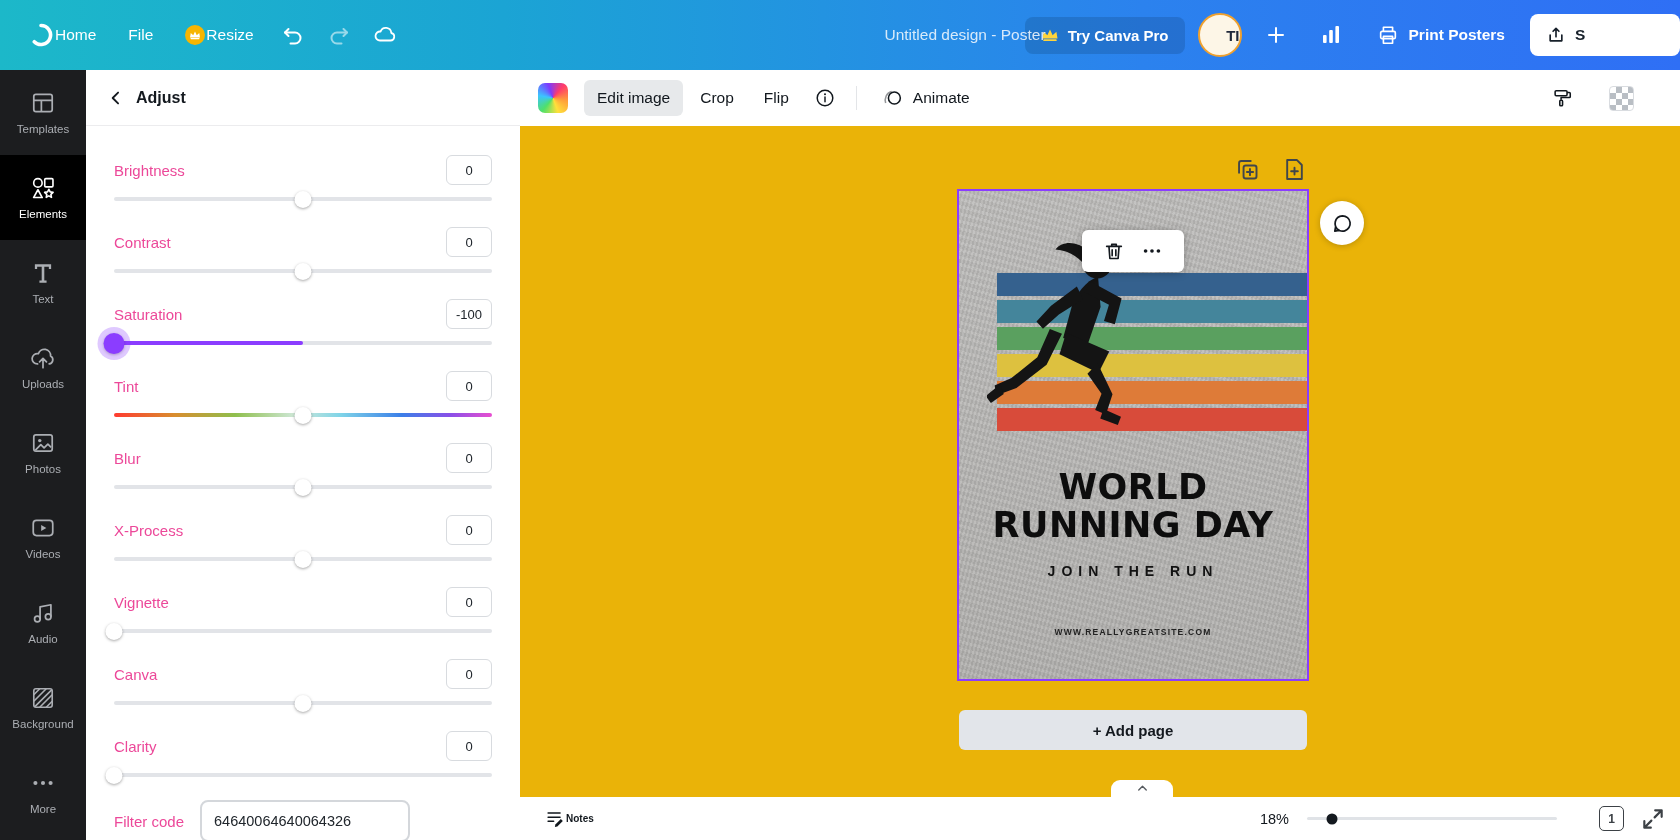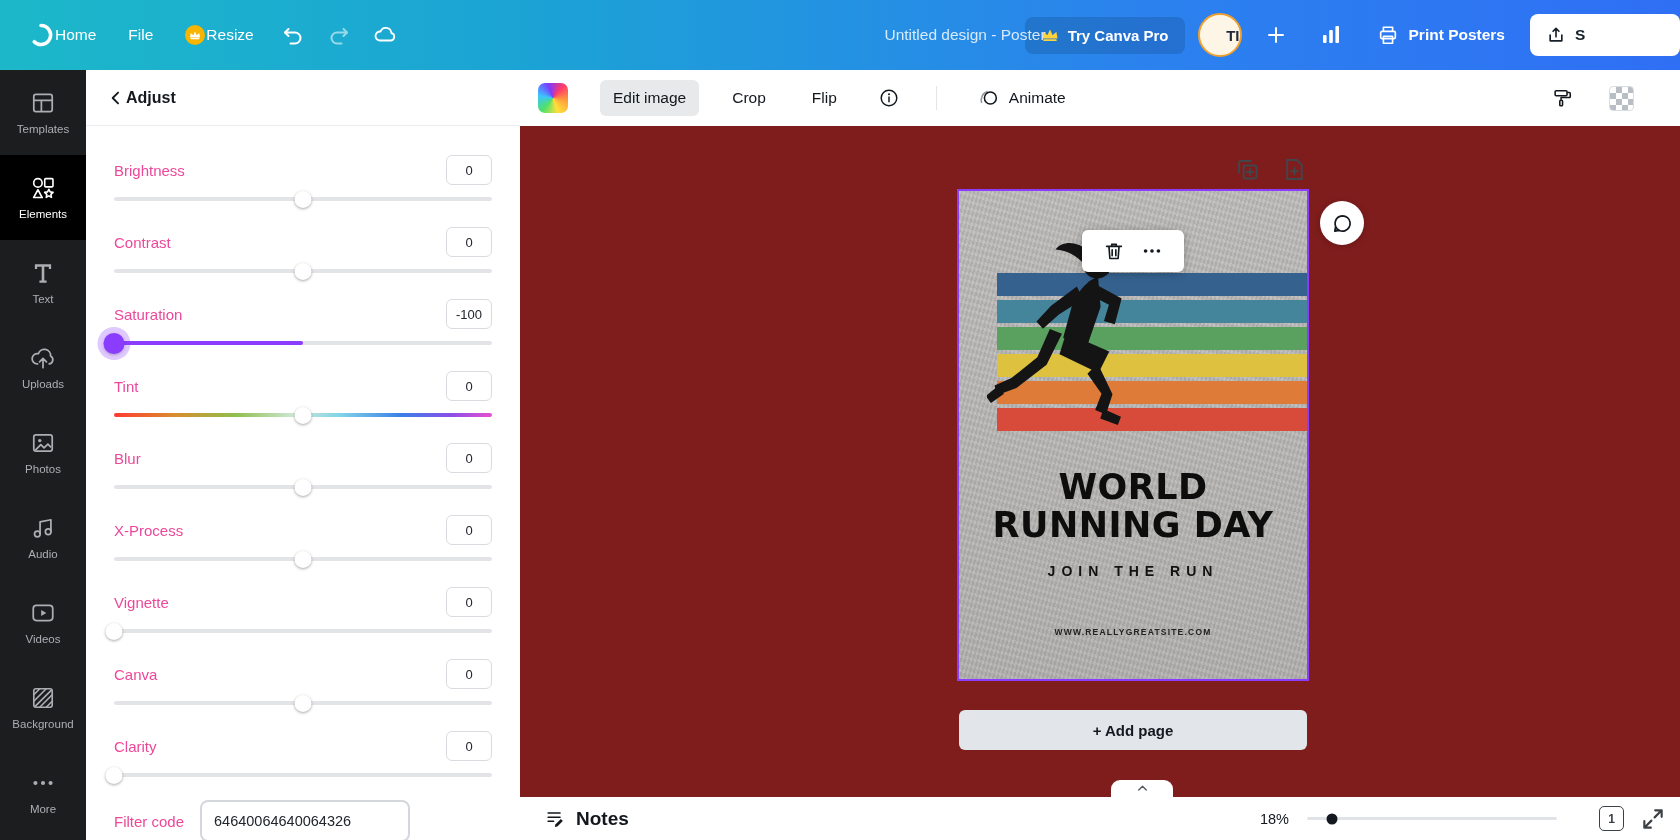--- a/index.html
+++ b/index.html
@@ -31,52 +31,52 @@
   
   .sidebar { position:absolute; top:70px; left:0; width:86px; bottom:0; background:#1c1d1f; z-index:30; }
   .side-item { height:85px; display:flex; flex-direction:column; align-items:center; justify-content:center; gap:7px; color:#abaeb3; cursor:pointer; }
   .side-item.active { background:#000; color:#fff; }
   .side-icon { width:26px; height:26px; display:flex; }
   .side-icon svg { width:100%; height:100%; }
   .side-label { font-size:11.5px; }
 
   
   .panel { position:absolute; top:70px; left:86px; width:434px; bottom:0; background:#fff; z-index:20; display:flex; flex-direction:column; }
-  .panel-header { height:56px; display:flex; align-items:center; padding:0 20px; border-bottom:1px solid #ececee; flex:none; cursor:pointer; }
+  .panel-header { height:56px; display:flex; align-items:center; gap:10px; padding:0 20px; border-bottom:1px solid #ececee; flex:none; cursor:pointer; }
   .panel-header svg { width:20px; height:20px; }
   .panel-title { font-size:16px; font-weight:700; color:#14191f; }
   .panel-body { flex:1; overflow:hidden; padding:26px 28px 0; }
   .adj-row { margin-bottom:16px; }
   .adj-head { display:flex; justify-content:space-between; align-items:center; height:36px; }
   .adj-label { font-size:15px; color:#ec4899; }
   .adj-value { width:46px; height:30px; border:1.5px solid #d8dbdf; border-radius:6px; display:flex; align-items:center; justify-content:center; font-size:13px; color:#20262c; cursor:text; }
   .adj-slider { position:relative; height:18px; margin-top:2px; cursor:pointer; }
   .adj-track { position:absolute; top:7px; left:0; right:0; height:4px; border-radius:2px; background:#e2e4e8; }
   .adj-track.rainbow { background:linear-gradient(90deg,#ff3b30 0%,#d98d2e 16%,#8fbf4d 32%,#cfe8d8 48%,#7fd4e8 60%,#3b7fe8 76%,#8a4fe8 89%,#e84fd0 100%); }
   .adj-fill { position:absolute; top:7px; height:4px; background:#8b3dff; border-radius:2px; display:none; }
   .adj-thumb { position:absolute; top:1px; width:17px; height:17px; border-radius:50%; background:#fff; box-shadow:0 1px 3px rgba(0,0,0,.35); transform:translateX(-50%); }
   .adj-thumb.active { width:21px; height:21px; top:-1px; background:#8b3dff; box-shadow:0 0 0 6px rgba(139,61,255,.28), 0 1px 3px rgba(0,0,0,.3); }
   .filter-row { display:flex; align-items:center; gap:16px; margin-top:4px; }
   .filter-input { width:210px; height:42px; border:2px solid #d4d7db; border-radius:8px; padding:0 12px; font-size:14.5px; color:#20262c; font-family:"Liberation Sans",sans-serif; outline:none; }
 
   
-  .canvas-toolbar { position:absolute; top:70px; left:520px; right:0; height:56px; background:#fff; display:flex; align-items:center; padding:0 18px; gap:20px; z-index:10; }
+  .canvas-toolbar { position:absolute; top:70px; left:520px; right:0; height:56px; background:#fff; display:flex; align-items:center; padding:0 18px; gap:4px; z-index:10; }
   .swatch { width:30px; height:30px; border-radius:7px; margin-right:12px; cursor:pointer; flex:none;
     background:conic-gradient(from 40deg,#ff3b6b,#ff9d3b,#ffe03b,#4fe06a,#3bc5ff,#7b3bff,#ff3b6b); }
   .ct-btn { padding:9px 13px; border-radius:6px; font-size:15.5px; color:#11171d; cursor:pointer; white-space:nowrap; display:flex; align-items:center; gap:9px; }
   .ct-btn.active-tool { background:#e7e9eb; }
   .ct-iconbtn { width:38px; height:38px; display:flex; align-items:center; justify-content:center; color:#11171d; cursor:pointer; }
   .ct-iconbtn svg { width:22px; height:22px; }
   .ct-sep { width:1px; height:24px; background:#e3e5e8; margin:0 8px; }
   .ct-right { margin-left:auto; display:flex; align-items:center; gap:28px; padding-right:28px; }
   .checker { width:25px; height:25px; border-radius:4px; border:1px solid #d9dce0; cursor:pointer;
     background:repeating-conic-gradient(#b9bec4 0% 25%, #ffffff 0% 50%) 0 0/ 12px 12px; }
 
   
-  .canvas { position:absolute; top:126px; left:520px; right:0; bottom:0; background:#7f1d1d; overflow:hidden; }
+  .canvas { position:absolute; top:126px; left:520px; right:0; bottom:0; background:#eab308; overflow:hidden; }
   .page-actions { position:absolute; top:30px; left:714px; display:flex; gap:20px; color:#40464c; }
   .page-actions .pa { width:27px; height:27px; cursor:pointer; }
   .page-actions svg { width:100%; height:100%; }
 
   .poster { position:absolute; left:439px; top:65px; width:348px; height:488px; outline:2.5px solid #8b3dff; cursor:pointer;
     background:
       repeating-linear-gradient(105deg, rgba(255,255,255,.07) 0 2px, rgba(0,0,0,.045) 2px 4px),
       repeating-linear-gradient(15deg, rgba(255,255,255,.05) 0 3px, rgba(0,0,0,.035) 3px 7px),
       linear-gradient(180deg,#bdbcba,#b1b0ae); }
   .stripes { position:absolute; left:11%; right:0; top:82px; }
@@ -93,21 +93,21 @@
   .comment-btn { position:absolute; left:800px; top:75px; width:44px; height:44px; border-radius:50%; background:#fff; box-shadow:0 1px 6px rgba(0,0,0,.22); display:flex; align-items:center; justify-content:center; color:#14191f; cursor:pointer; }
   .comment-btn svg { width:23px; height:23px; }
 
   .add-page { position:absolute; left:439px; top:584px; width:348px; height:40px; background:#e2e5ea; border-radius:6px; display:flex; align-items:center; justify-content:center; font-weight:700; font-size:15px; color:#14191f; cursor:pointer; }
 
   .collapse-tab { position:absolute; bottom:43px; left:591px; width:62px; height:17px; background:#fff; border-radius:9px 9px 0 0; display:flex; align-items:center; justify-content:center; cursor:pointer; }
   .collapse-tab svg { width:15px; height:15px; }
 
   
   .bottombar { position:absolute; left:0; right:0; bottom:0; height:43px; background:#fff; display:flex; align-items:center; padding:0 14px 0 24px; }
-  .bb-left { display:flex; align-items:center; gap:10px; font-size:19px; font-weight:600; color:#11171d; cursor:pointer; }
+  .bb-left { display:flex; align-items:center; font-size:10px; font-weight:600; color:#11171d; cursor:pointer; }
   .bb-left svg { width:22px; height:22px; }
   .bb-right { margin-left:auto; display:flex; align-items:center; }
   .zoom-label { font-size:14.5px; color:#11171d; margin-right:18px; }
   .zoom-slider { width:250px; height:3px; background:#e0e3e7; border-radius:2px; position:relative; cursor:pointer; }
   .zoom-dot { position:absolute; left:10%; top:50%; transform:translate(-50%,-50%); width:11px; height:11px; background:#14191f; border-radius:50%; }
   .page-indicator { margin-left:42px; width:25px; height:25px; border:1.6px solid #3c4146; border-radius:5px; display:flex; align-items:center; justify-content:center; font-size:12px; font-weight:700; color:#3c4146; cursor:pointer; }
   .fullscreen { margin-left:16px; width:26px; height:26px; color:#3c4146; cursor:pointer; }
   .fullscreen svg { width:100%; height:100%; }
 </style>
 </head>
@@ -245,36 +245,36 @@
             <svg viewBox="0 0 24 24" fill="none" stroke="currentColor" stroke-width="1.6" stroke-linejoin="round">
               <rect x="3.5" y="4.5" width="17" height="15" rx="2"></rect>
               <circle cx="9" cy="9.8" r="1.6" fill="currentColor" stroke="none"></circle>
               <path d="M5 18.5l5-5 3 3 3.5-3.5 3 3"></path>
             </svg>
           </span>
     <span class="side-label">Photos</span>
   </div>
         <div class="side-item">
     <span class="side-icon">
+            <svg viewBox="0 0 24 24" fill="none" stroke="currentColor" stroke-width="1.6">
+              <rect x="3" y="5" width="18" height="14" rx="3"></rect>
+              <path d="M10.3 9.3l4.8 2.7-4.8 2.7z" fill="currentColor" stroke="none"></path>
+            </svg>
+          </span>
+    <span class="side-label">Videos</span>
+  </div>
+        <div class="side-item">
+    <span class="side-icon">
             <svg viewBox="0 0 24 24" fill="none" stroke="currentColor" stroke-width="1.6" stroke-linejoin="round">
               <path d="M9.3 17.5V6.3l10-1.9v11.1"></path>
               <circle cx="6.8" cy="17.5" r="2.6"></circle>
               <circle cx="16.8" cy="15.5" r="2.6"></circle>
             </svg>
           </span>
     <span class="side-label">Audio</span>
-  </div>
-        <div class="side-item">
-    <span class="side-icon">
-            <svg viewBox="0 0 24 24" fill="none" stroke="currentColor" stroke-width="1.6">
-              <rect x="3" y="5" width="18" height="14" rx="3"></rect>
-              <path d="M10.3 9.3l4.8 2.7-4.8 2.7z" fill="currentColor" stroke="none"></path>
-            </svg>
-          </span>
-    <span class="side-label">Videos</span>
   </div>
         <div class="side-item">
     <span class="side-icon">
             <svg viewBox="0 0 24 24" fill="none" stroke="currentColor" stroke-width="1.5">
               <rect x="3.5" y="3.5" width="17" height="17" rx="2"></rect>
               <path d="M3.5 9L9 3.5M3.5 15L15 3.5M4.5 20L20 4.5M9 20.5L20.5 9M15 20.5l5.5-5.5"></path>
             </svg>
           </span>
     <span class="side-label">Background</span>
   </div>

